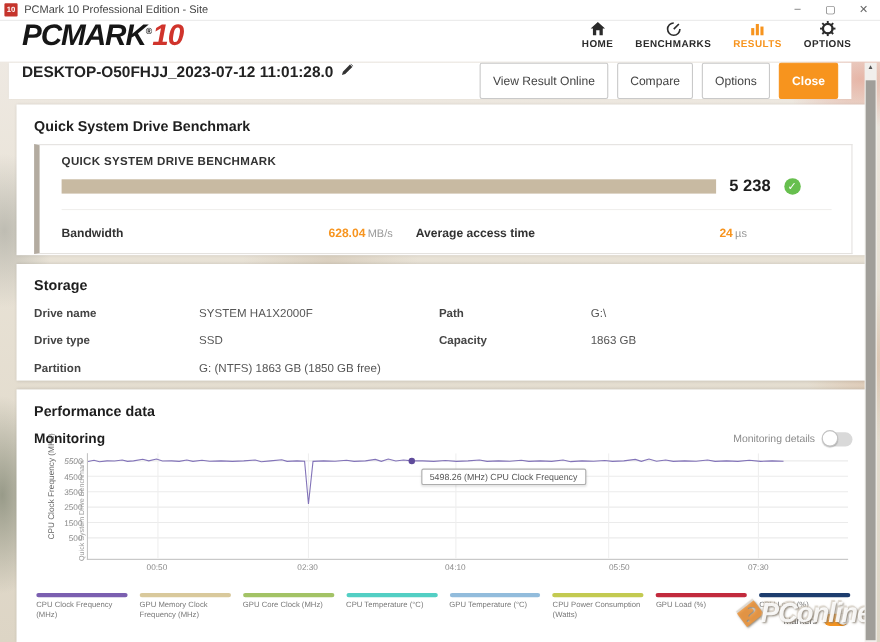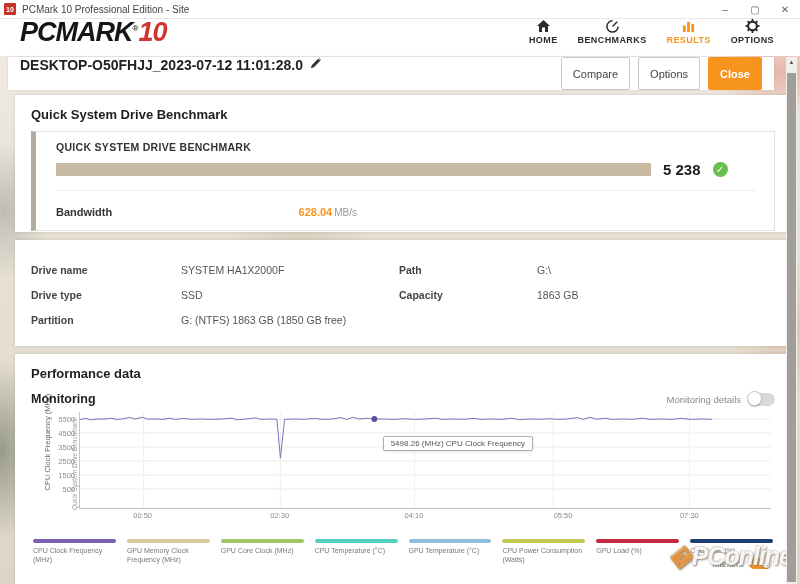--- a/index.html
+++ b/index.html
@@ -67,21 +67,21 @@
   .toggle{position:relative;width:27px;height:13px;border-radius:7px;background:#d9d9d9;cursor:pointer;flex:none;}
   .toggle .knob{position:absolute;width:15px;height:15px;border-radius:50%;background:#fff;border:1px solid #c2c2c2;top:-2px;left:-1px;box-sizing:border-box;box-shadow:0 1px 1px rgba(0,0,0,.2);}
   .toggle.on{background:#f7941e;width:22px;height:11px;}
   .toggle.on .knob{width:11px;height:11px;left:auto;right:-1px;top:-1px;border-color:#e0e0e0;}
   .chart{position:relative;height:118px;margin-top:6px;}
   .yaxis-title{position:absolute;left:-14px;top:44px;transform:rotate(-90deg);font-size:7.5px;color:#666;white-space:nowrap;width:60px;text-align:center;}
   .ytick{position:absolute;left:24px;width:20px;text-align:right;font-size:7.5px;color:#8a8a8a;}
   .plot-wrap{position:absolute;left:48px;right:4px;top:0;height:96px;border-left:1px solid #c4c4c4;border-bottom:1px solid #c4c4c4;}
   .plot-wrap svg{display:block;width:100%;height:100%;}
   .plot-inner-label{position:absolute;left:-2px;bottom:-2px;transform:rotate(-90deg);transform-origin:left bottom;font-size:6.5px;color:#9a9a9a;white-space:nowrap;}
-  .chart-tooltip{position:absolute;top:24px;background:#fff;border:1px solid #adadad;border-radius:2px;padding:2px 7px;font-size:8px;color:#555;white-space:nowrap;box-shadow:0 1px 2px rgba(0,0,0,.1);}
+  .chart-tooltip{position:absolute;top:14px;background:#fff;border:1px solid #adadad;border-radius:2px;padding:2px 7px;font-size:8px;color:#555;white-space:nowrap;box-shadow:0 1px 2px rgba(0,0,0,.1);}
   .xlabels{position:absolute;left:48px;right:4px;top:99px;height:12px;}
   .xtick{position:absolute;transform:translateX(-50%);font-size:7.5px;color:#8a8a8a;}
   .legend{display:flex;gap:11px;margin-top:9px;padding:0 2px;}
   .legend-item{flex:1;min-width:0;}
   .legend-bar{height:4px;border-radius:2px;background:#ccc;}
   .legend-label{font-size:7px;color:#777;margin-top:3px;line-height:1.35;}
   .markers-ctl{position:absolute;right:20px;bottom:15px;display:flex;align-items:center;gap:6px;text-align:right;}
   .markers-lbl{font-size:8.5px;color:#666;}
   
   .watermark{position:absolute;right:8px;bottom:12px;font-size:25px;font-weight:800;font-style:italic;color:rgba(255,255,255,.9);text-shadow:1px 1px 2px rgba(130,120,105,.9),-1px -1px 1px rgba(200,190,175,.6);letter-spacing:-1px;pointer-events:none;}
@@ -158,45 +158,51 @@
   </div>
 
   <div class="result-bar">
     <span class="result-title">DESKTOP-O50FHJJ_2023-07-12 11:01:28.0</span>
     <span class="pencil">
         <svg width="12" height="12" viewBox="0 0 14 14">
           <path d="M1 13 L2 9.5 L9.5 2 L12 4.5 L4.5 12 Z M10.5 1 L13 3.5 L12.6 3.9 L10.1 1.4 Z" fill="#333"></path>
         </svg>
       </span>
     <div class="rb-buttons">
+      <button class="btn">View Result Online</button>
       <button class="btn">Compare</button>
       <button class="btn">Options</button>
       <button class="btn primary">Close</button>
     </div>
   </div>
 
   <div class="card card1">
     <div class="section-title">Quick System Drive Benchmark</div>
     <div class="bench-panel">
       <div class="panel-title">QUICK SYSTEM DRIVE BENCHMARK</div>
       <div class="score-row">
         <div class="score-bar"></div>
         <span class="score-val">5 238</span>
         <span class="check">✓</span>
       </div>
       <div class="metrics">
         <div class="metric">
           <span class="m-label">Bandwidth</span>
           <span><span class="m-val">628.04</span><span class="m-unit">MB/s</span></span>
         </div>
+        <div class="metric">
+          <span class="m-label">Average access time</span>
+          <span><span class="m-val">24</span><span class="m-unit">µs</span></span>
+        </div>
       </div>
     </div>
   </div>
 
   <div class="card card2">
+    <div class="section-title">Storage</div>
     <div class="storage-grid">
       <span class="sg-label">Drive name</span>
       <span class="sg-value">SYSTEM HA1X2000F</span>
       <span class="sg-label">Path</span>
       <span class="sg-value">G:\</span>
       <span class="sg-label">Drive type</span>
       <span class="sg-value">SSD</span>
       <span class="sg-label">Capacity</span>
       <span class="sg-value">1863 GB</span>
       <span class="sg-label">Partition</span>

